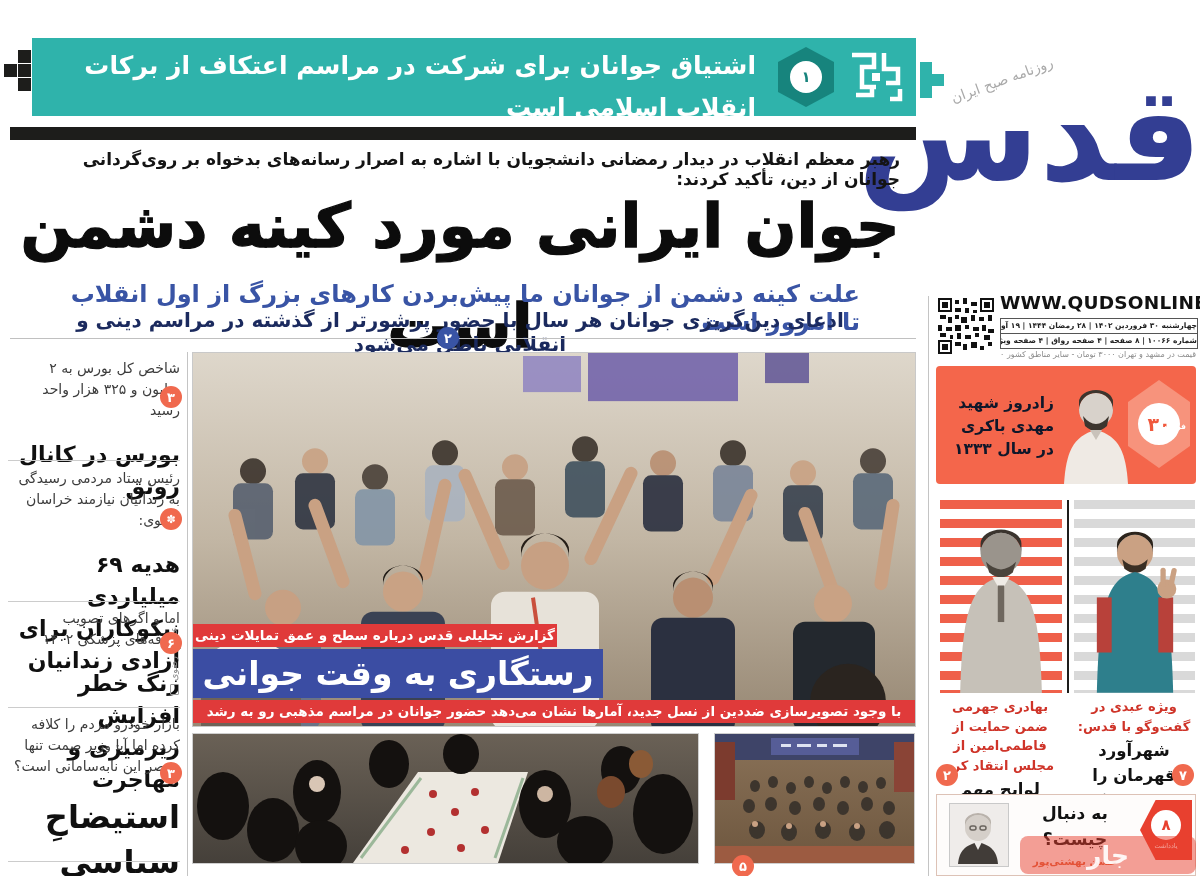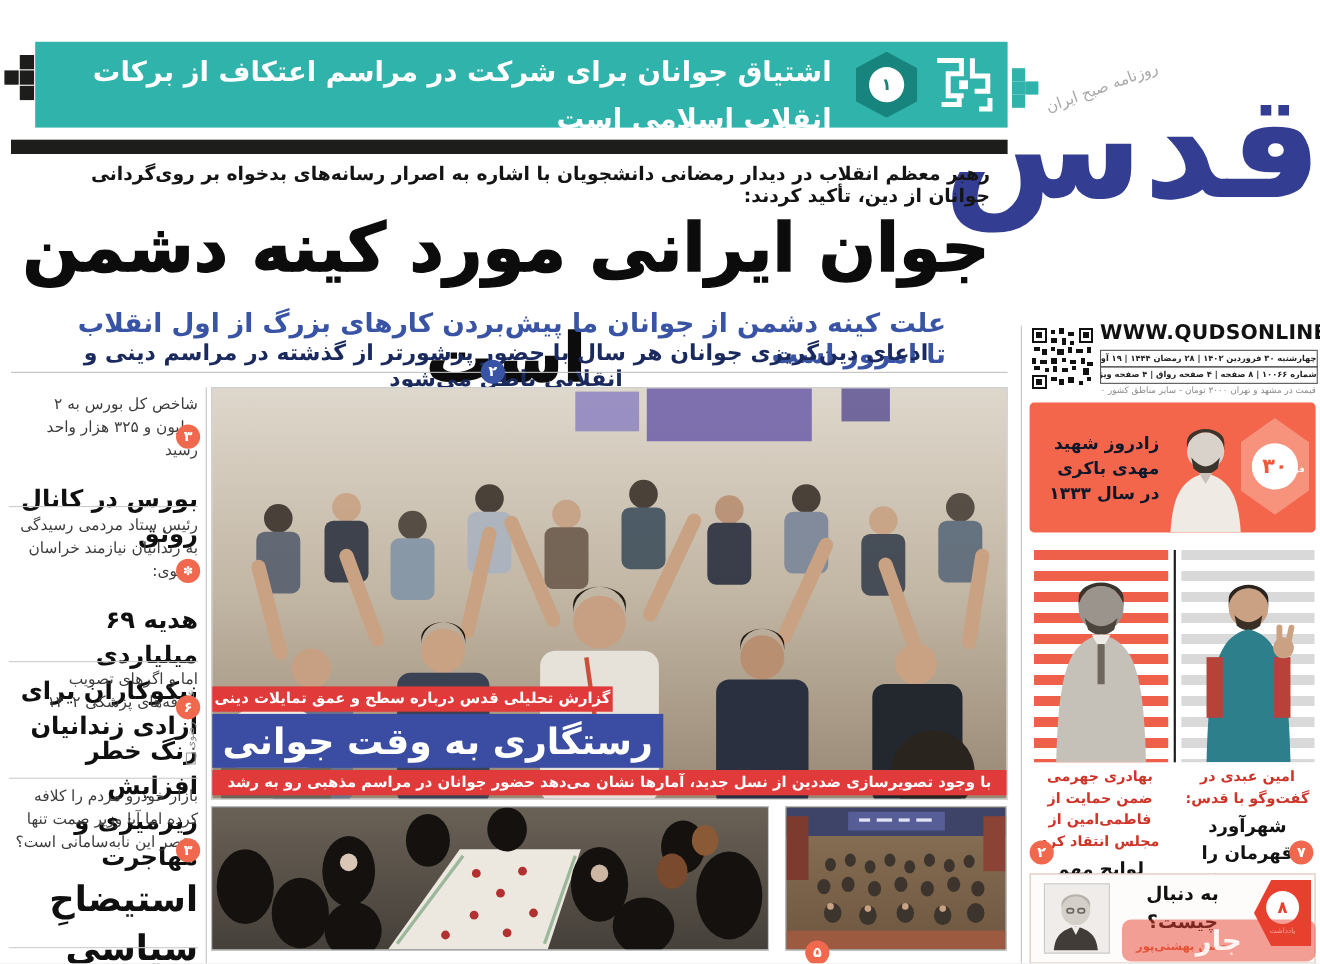--- a/index.html
+++ b/index.html
@@ -428,21 +428,21 @@
   </div>
   <div class="mid-div"></div>
 
   <div class="scol-text fa" style="left:936px;width:128px;">
     <div class="scol-kicker">بهادری جهرمی ضمن حمایت از فاطمی‌امین از مجلس انتقاد کرد</div>
     <div class="scol-head">لوایح مهم دولت بایکوت شده‌اند</div>
   </div>
   <span class="pbadge" style="left:936px;top:764px;">۲</span>
 
   <div class="scol-text fa" style="left:1072px;width:124px;">
-    <div class="scol-kicker">امین عبدی در گفت‌وگو با قدس:</div>
+    <div class="scol-kicker">ویژه عبدی در گفت‌وگو با قدس:</div>
     <div class="scol-head">شهرآورد قهرمان را تعیین نمی‌کند</div>
   </div>
   <span class="pbadge" style="left:1172px;top:764px;">۷</span>
 
   <div class="notebox">
     <div class="note-photo">
       <svg viewBox="0 0 56 60" width="56" height="60">
         <rect width="56" height="60" fill="#efecea"></rect>
         <circle cx="28" cy="24" r="13" fill="#d5cfc9"></circle>
         <path d="M15 24 a13 13 0 0 1 26 0 l0 -6 a13 9 0 0 0 -26 0 z" fill="#b9b2ab"></path>

